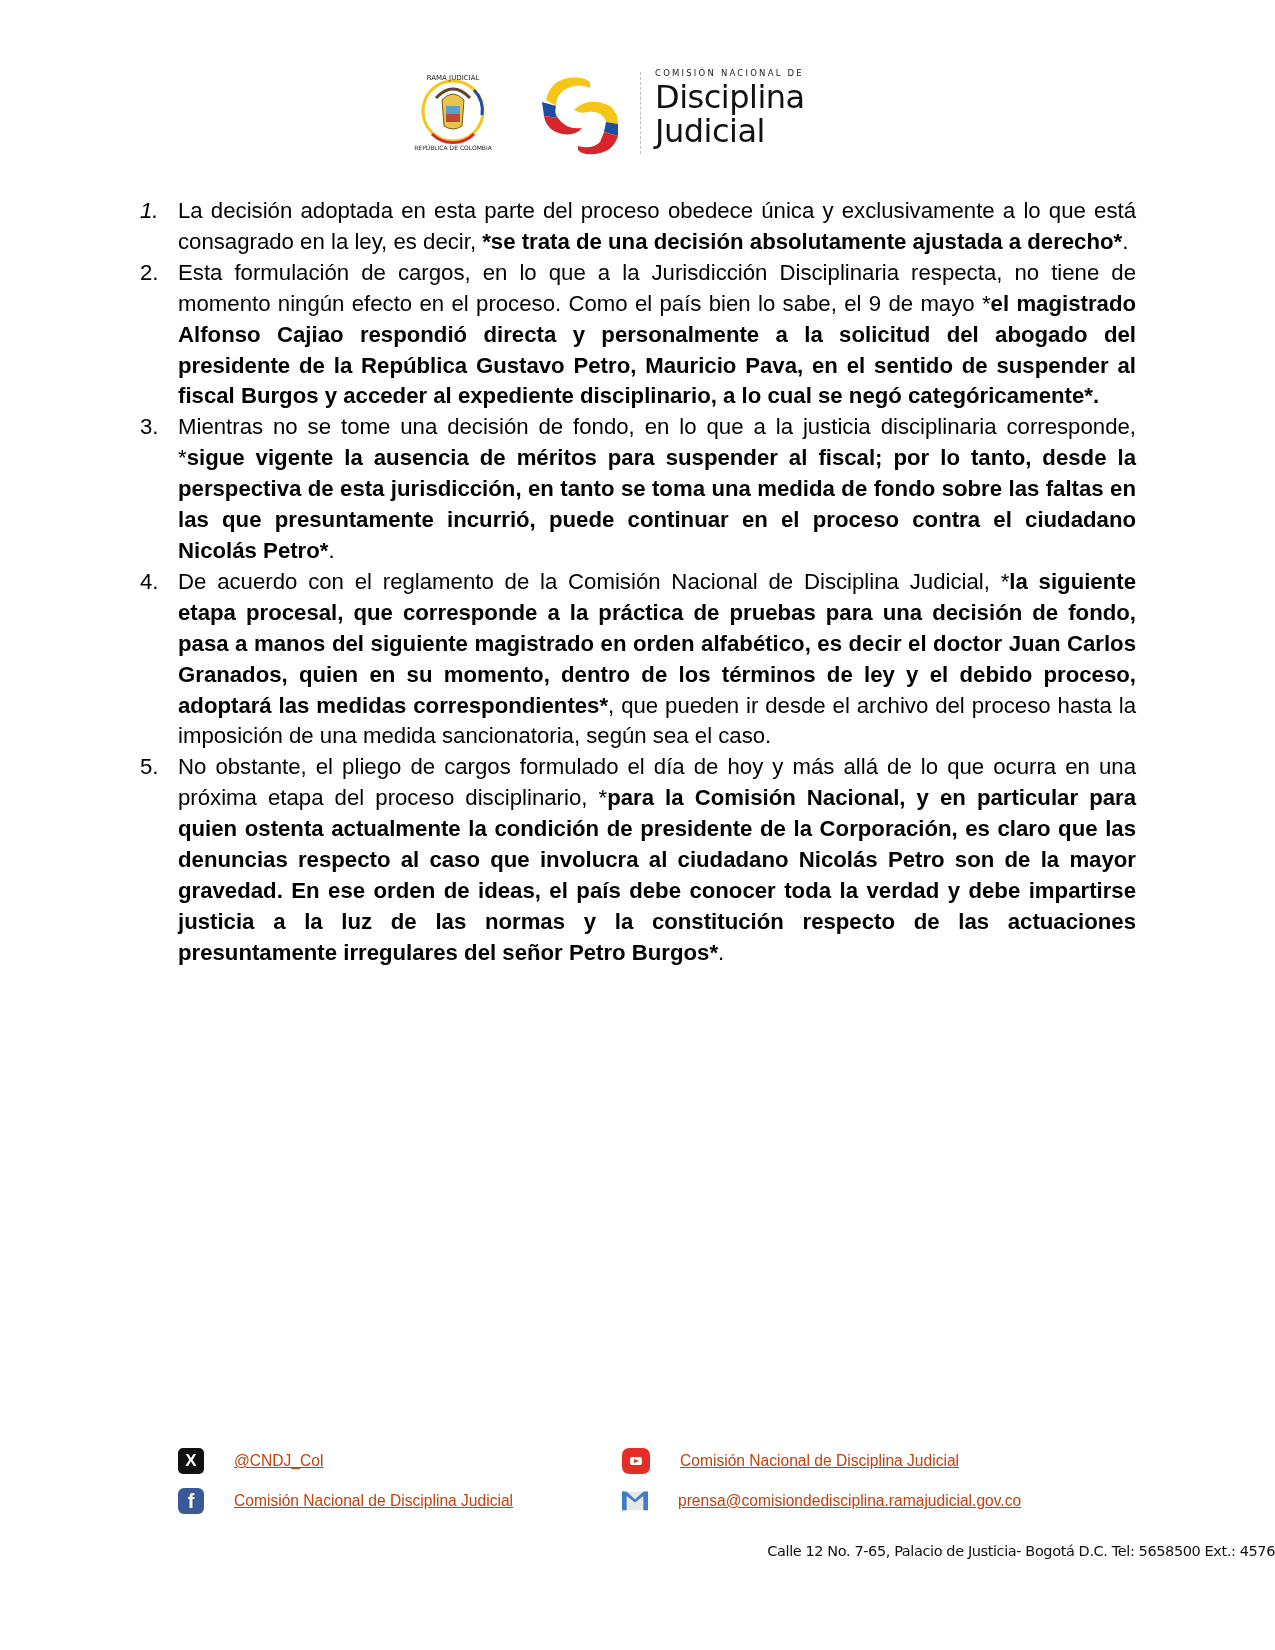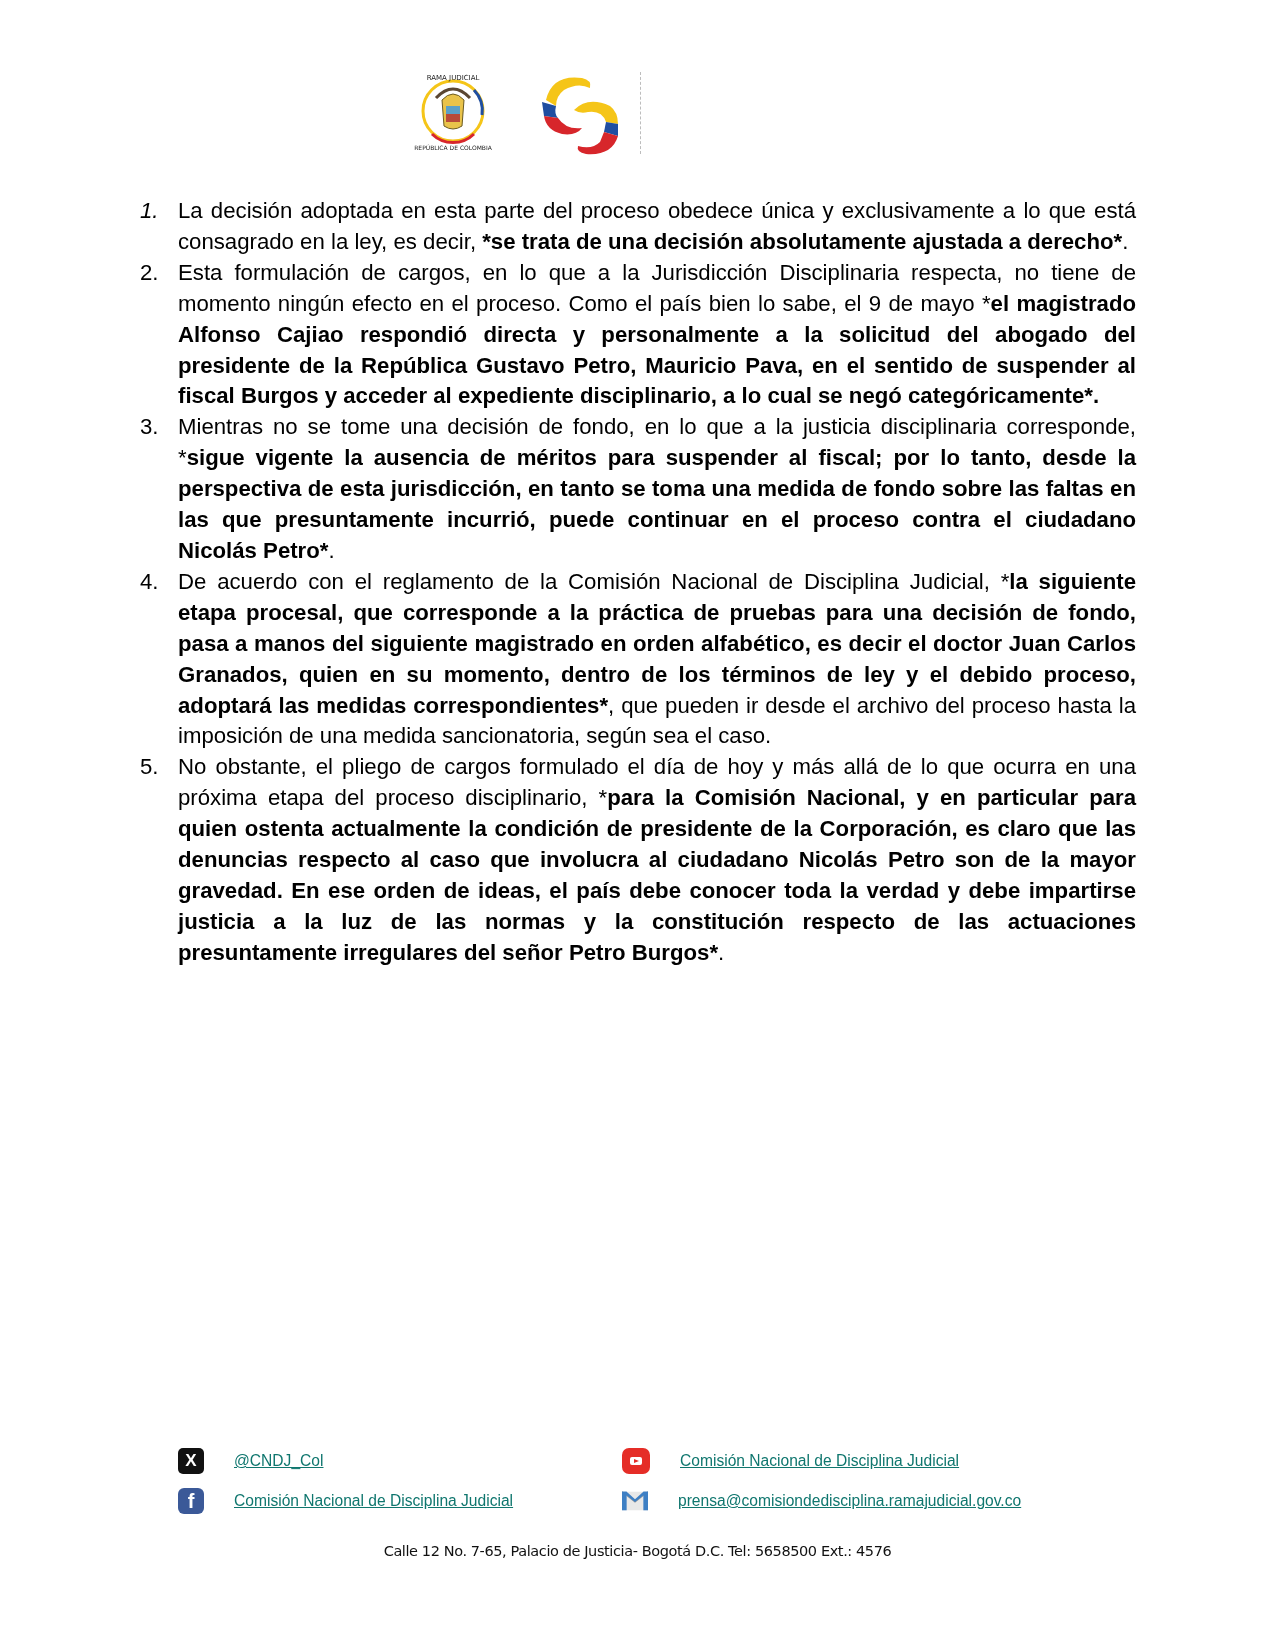--- a/index.html
+++ b/index.html
@@ -22,31 +22,31 @@
   .content { position: absolute; left: 140px; top: 196px; width: 996px; }
   .item { position: relative; padding-left: 38px; font-size: 22.2px; line-height: 30.9px;
           text-align: justify; }
   .item .num { position: absolute; left: 0; top: 0; }
   .item .num.italic { font-style: italic; }
   .em { font-weight: bold; }
 
   
   .footer { position: absolute; left: 0; top: 1440px; width: 1275px; }
   .f-row { position: absolute; display: flex; align-items: center; font-size: 15.6px; }
-  .f-row a { color: #0f766e; text-decoration: underline; }
+  .f-row a { color: #c2410c; text-decoration: underline; }
   .ico { width: 26px; height: 26px; border-radius: 5px; display: flex; align-items: center;
          justify-content: center; margin-right: 30px; }
   .ico-x { background: #111; color: #fff; font-weight: bold; font-size: 17px; }
   .ico-fb { background: #3b5998; color: #fff; font-weight: bold; font-size: 20px; border-radius: 6px; }
   .ico-yt { background: #e52d27; border-radius: 7px; width: 28px; height: 26px; }
   .ico-yt .play { width: 12px; height: 8px; background: #fff; border-radius: 2px; position: relative; }
   .ico-yt .play:after { content: ""; position: absolute; left: 4px; top: 1.5px; border-left: 5px solid #e52d27;
                         border-top: 2.5px solid transparent; border-bottom: 2.5px solid transparent; }
   .ico-mail { background: transparent; }
-  .address { position: absolute; left: 0; top: 1543px; width: 1275px; text-align: center;
+  .address { position: absolute; left: 0; top: 1543px; width: 1275px; text-align: right;
              font-size: 14.5px; color: #111; font-family: "DejaVu Sans", sans-serif; letter-spacing: -0.4px; }
 </style>
 </head>
 <body>
 
 <div class="header">
   <svg class="seal" viewBox="0 0 82 82">
     <circle cx="41" cy="41" r="30" fill="none" stroke="#f5c518" stroke-width="3"></circle>
     <path d="M62 20 A30 30 0 0 1 70 45" fill="none" stroke="#1f4ea1" stroke-width="3"></path>
     <path d="M20 64 A30 30 0 0 0 62 64" fill="none" stroke="#d7262b" stroke-width="3"></path>
@@ -62,20 +62,25 @@
     <path d="M8 30 Q14 4 44 8 Q54 10 52 18 Q40 12 26 20 Q18 26 18 36 Z" fill="#f5c518"></path>
     <path d="M4 32 L18 36 Q16 44 20 48 L6 46 Z" fill="#1f4ea1"></path>
     <path d="M6 46 L20 48 Q28 60 44 58 Q38 66 24 64 Q8 60 6 46 Z" fill="#d7262b"></path>
     <path d="M36 40 Q50 26 72 36 Q80 42 80 54 L68 52 Q64 40 50 42 Q42 44 36 40 Z" fill="#f5c518"></path>
     <path d="M68 52 L80 54 L80 66 L66 62 Z" fill="#1f4ea1"></path>
     <path d="M66 62 L80 66 Q74 86 48 84 Q38 82 40 76 Q54 80 62 72 Z" fill="#d7262b"></path>
   </svg>
 
   <div class="divider"></div>
 
+  <div class="brand">
+    <span class="small">COMISIÓN NACIONAL DE</span>
+    <span class="big">Disciplina</span>
+    <span class="big">Judicial</span>
+  </div>
 </div>
 
 <div class="content">
   <div class="item">
     <span class="num italic">1.</span>
     <span>La decisión adoptada en esta parte del proceso obedece única y exclusivamente a lo que está consagrado en la ley, es decir, </span><span class="em">*se trata de una decisión absolutamente ajustada a derecho*</span><span>.</span>
   </div>
   <div class="item">
     <span class="num">2.</span>
     <span>Esta formulación de cargos, en lo que a la Jurisdicción Disciplinaria respecta, no tiene de momento ningún efecto en el proceso. Como el país bien lo sabe, el 9 de mayo *</span><span class="em">el magistrado Alfonso Cajiao respondió directa y personalmente a la solicitud del abogado del presidente de la República Gustavo Petro, Mauricio Pava, en el sentido de suspender al fiscal Burgos y acceder al expediente disciplinario, a lo cual se negó categóricamente*.</span>

